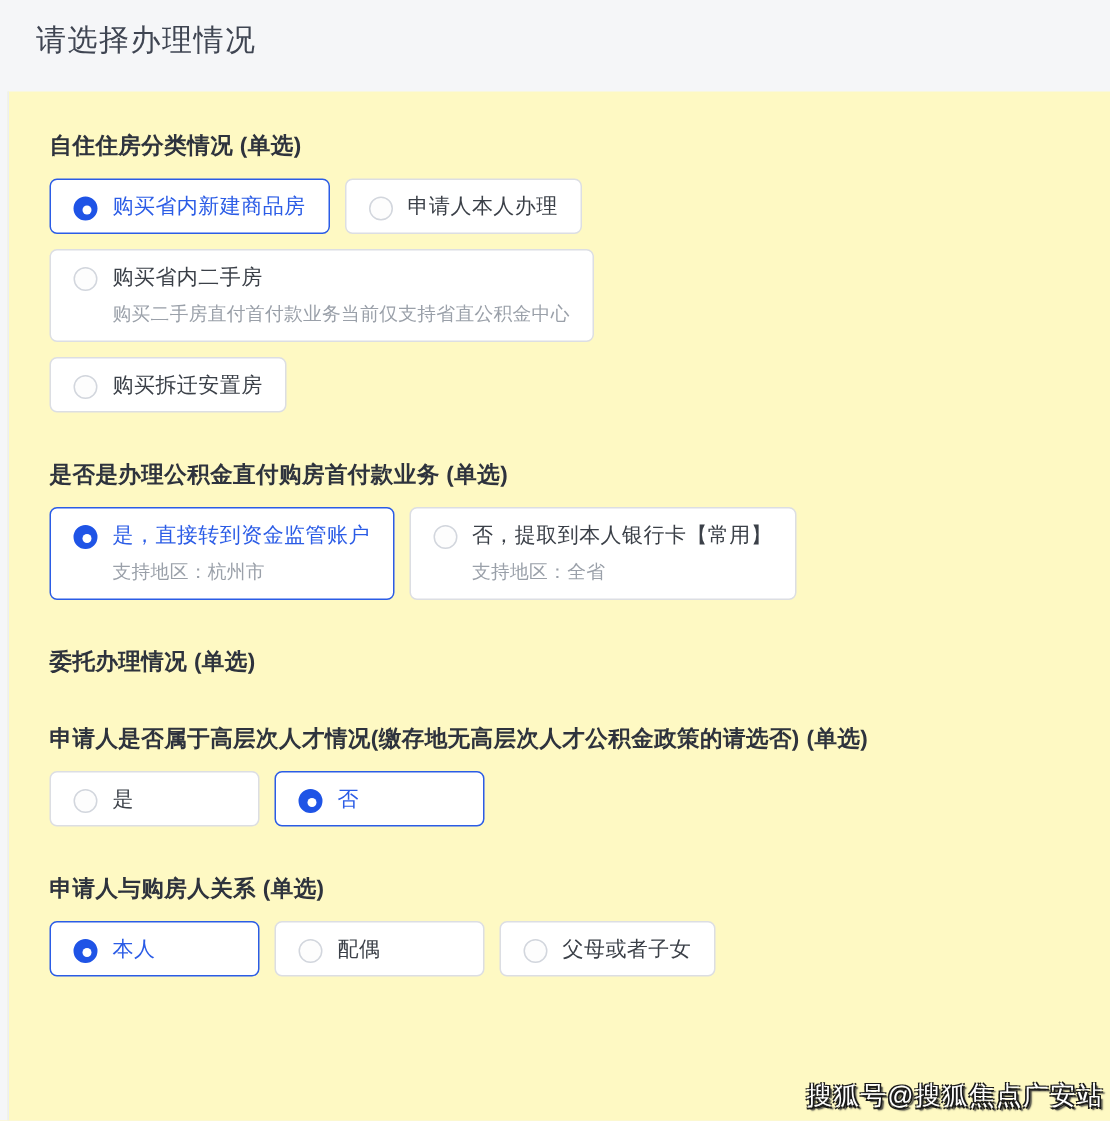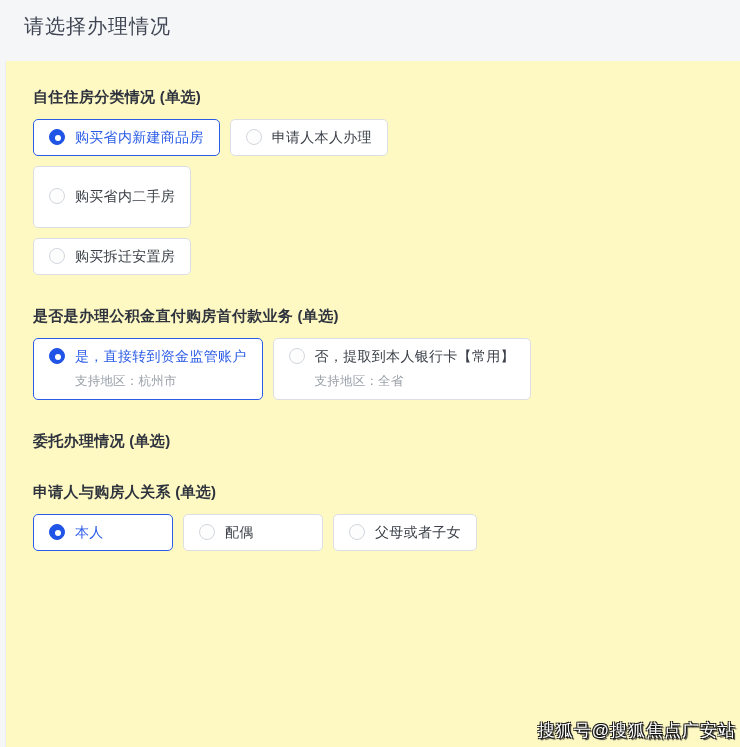--- a/index.html
+++ b/index.html
@@ -26,21 +26,21 @@
     letter-spacing:0.3px;
   }
   .opt-row { display:flex; gap:10px; margin-bottom:10px; align-items:flex-start; }
   .opt {
     display:inline-flex; flex-direction:column; justify-content:center;
     min-width:140px; min-height:37px;
     border:1px solid #dcdee3; border-radius:5px; background:#fff;
     padding:8px 15px; cursor:pointer;
   }
   .opt.two-line { padding:6px 15px; min-height:62px; }
-  .opt-main { display:flex; align-items:flex-start; }
+  .opt-main { display:flex; align-items:flex-end; }
   .radio {
     width:16px; height:16px; border-radius:50%;
     border:1px solid #d2d6dd; background:#fdfdfd;
     flex:none; position:relative; margin-right:10px;
   }
   .opt-label { font-size:14px; color:#3b4048; letter-spacing:0.3px; white-space:nowrap; }
   .opt-sub {
     font-size:12.5px; color:#9aa0a9; margin-top:7px; padding-left:26px;
     white-space:nowrap; letter-spacing:0.2px;
   }
@@ -84,20 +84,21 @@
           <span class="opt-label">申请人本人办理</span>
         </div>
       </div>
     </div>
     <div class="opt-row">
       <div class="opt two-line" data-state="unselected">
         <div class="opt-main">
           <span class="radio"></span>
           <span class="opt-label">购买省内二手房</span>
         </div>
+        <div class="opt-sub">购买二手房直付首付款业务当前仅支持省直公积金中心</div>
       </div>
     </div>
     <div class="opt-row">
       <div class="opt" data-state="unselected">
         <div class="opt-main">
           <span class="radio"></span>
           <span class="opt-label">购买拆迁安置房</span>
         </div>
       </div>
     </div>
@@ -120,20 +121,37 @@
         </div>
         <div class="opt-sub">支持地区：全省</div>
       </div>
     </div>
   </div>
 
   <div class="section">
     <div class="section-label">委托办理情况 (单选)</div>
   </div>
 
+  <div class="section">
+    <div class="section-label">申请人是否属于高层次人才情况(缴存地无高层次人才公积金政策的请选否) (单选)</div>
+    <div class="opt-row">
+      <div class="opt" data-state="unselected">
+        <div class="opt-main">
+          <span class="radio"></span>
+          <span class="opt-label">是</span>
+        </div>
+      </div>
+      <div class="opt" data-state="selected">
+        <div class="opt-main">
+          <span class="radio"></span>
+          <span class="opt-label">否</span>
+        </div>
+      </div>
+    </div>
+  </div>
 
   <div class="section">
     <div class="section-label">申请人与购房人关系 (单选)</div>
     <div class="opt-row">
       <div class="opt" data-state="selected">
         <div class="opt-main">
           <span class="radio"></span>
           <span class="opt-label">本人</span>
         </div>
       </div>

